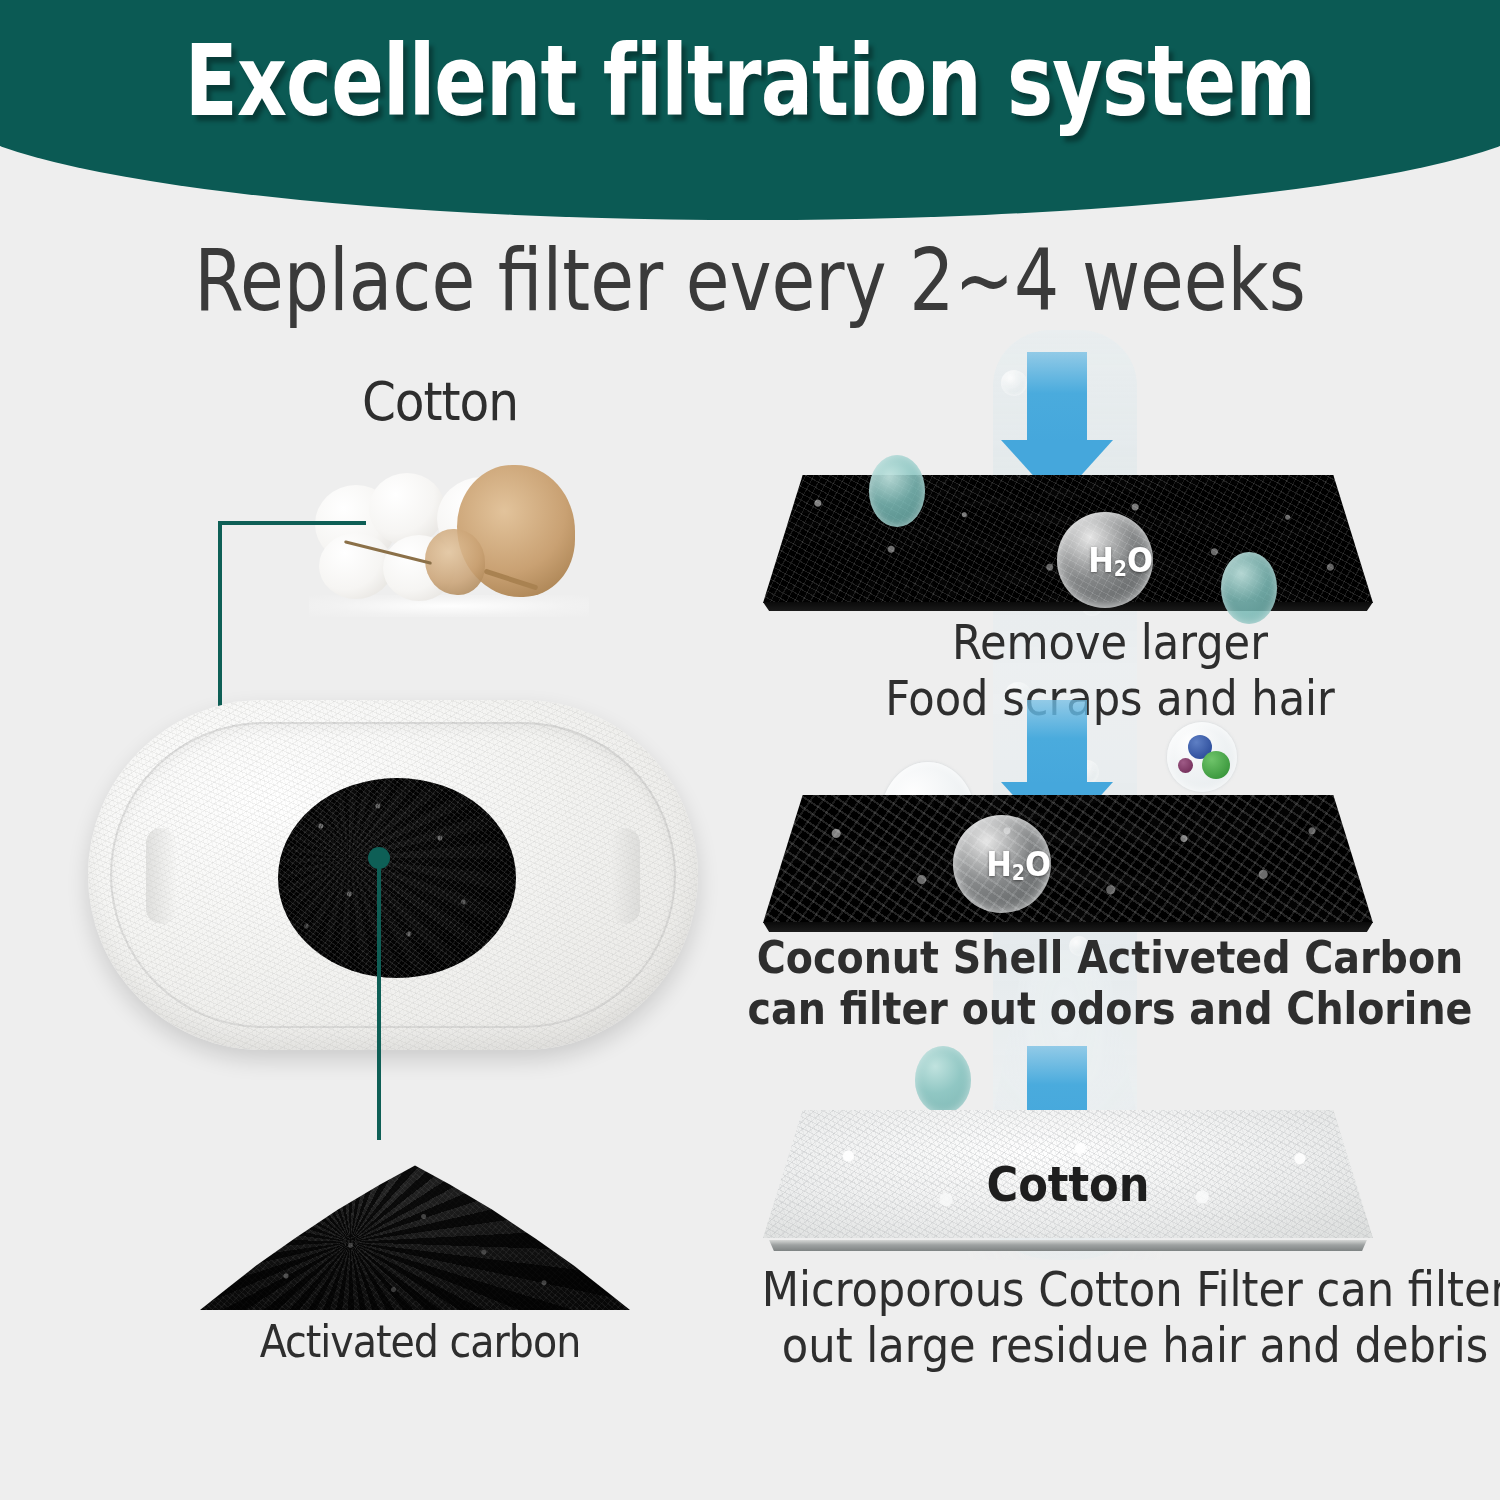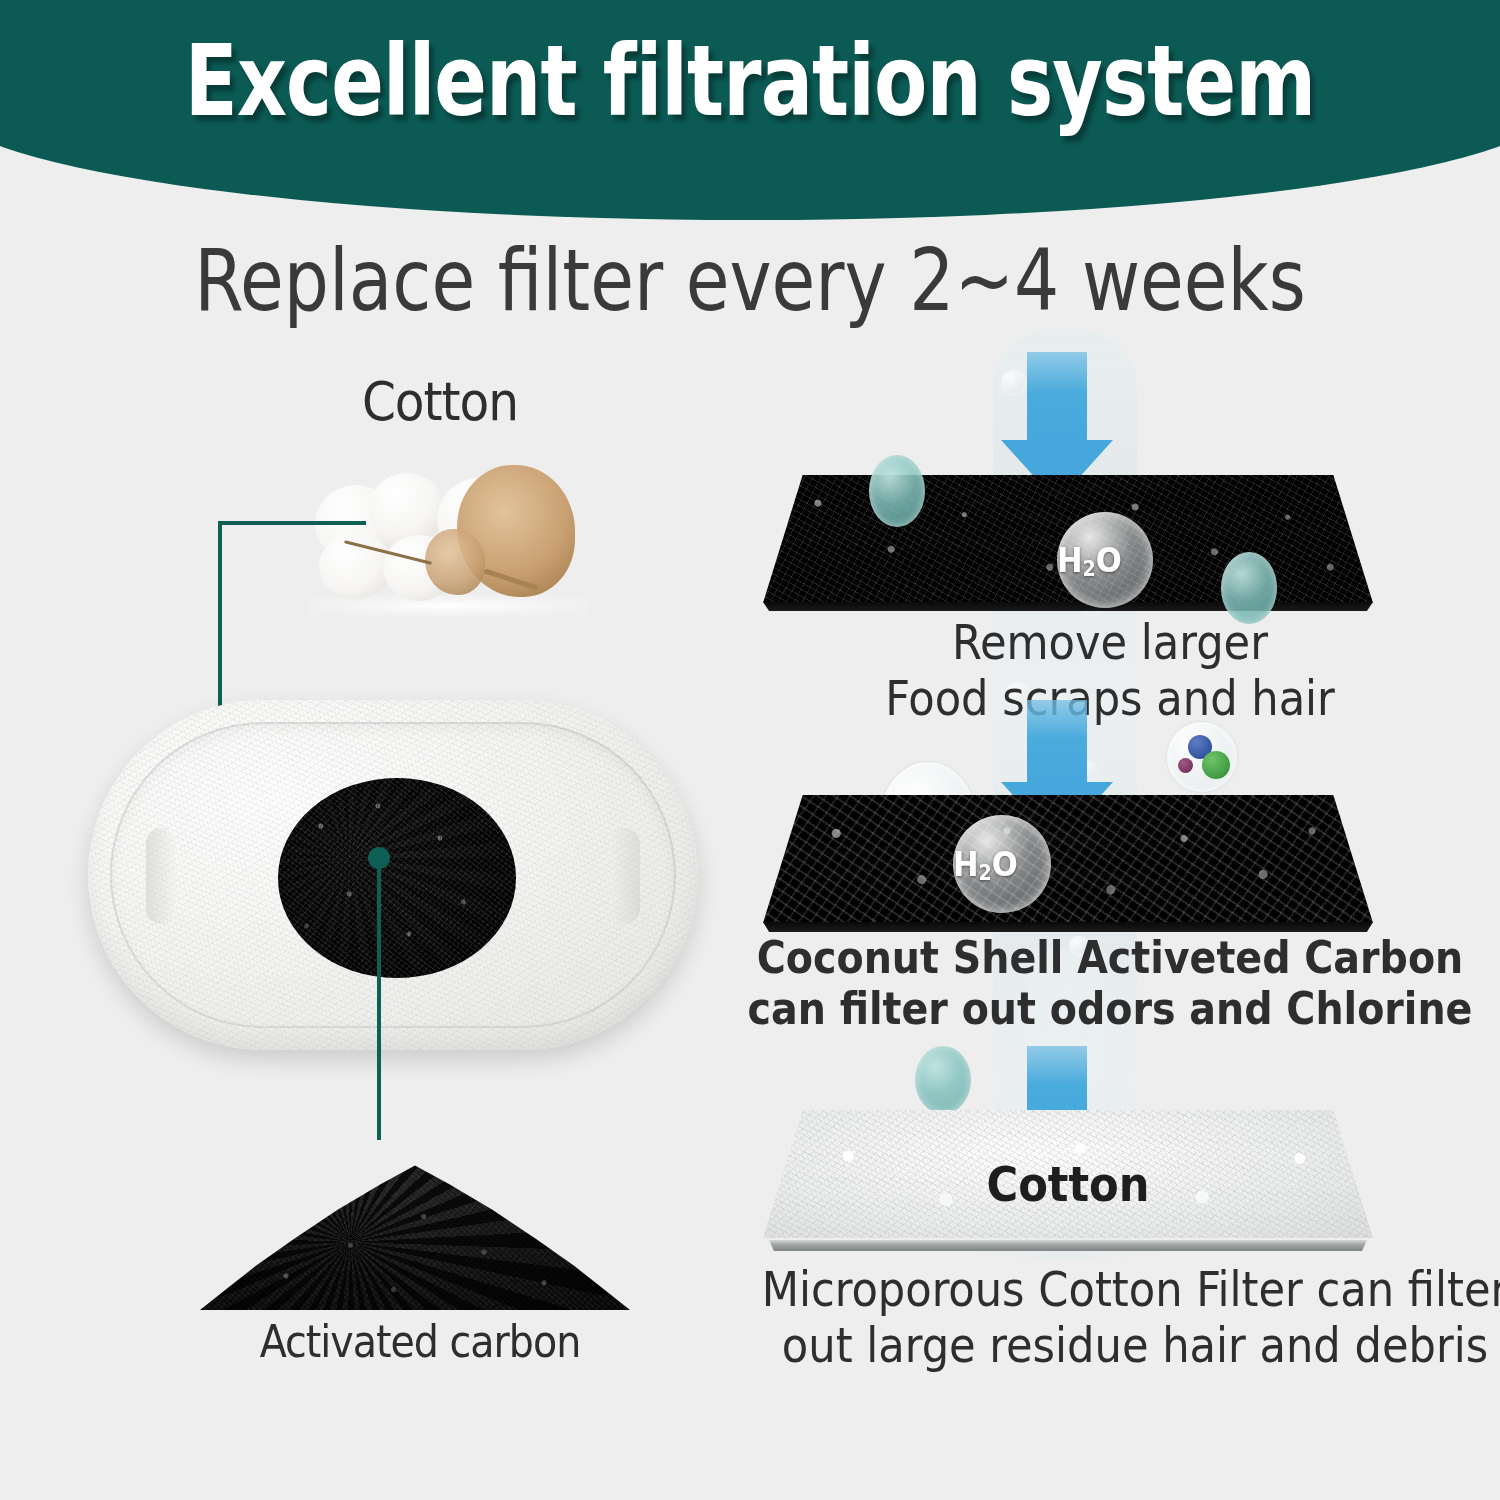--- a/index.html
+++ b/index.html
@@ -296,21 +296,21 @@
     box-shadow: inset 0 0 10px rgba(255,255,255,.55);
   }
   .pbub-clear{
     background:radial-gradient(circle at 34% 28%, rgba(255,255,255,.96) 0%, rgba(240,244,246,.78) 45%, rgba(222,230,234,.6) 100%);
     box-shadow: inset 0 0 10px rgba(255,255,255,.9), 0 0 3px rgba(180,190,195,.5);
   }
   .h2o{
     position:absolute; border-radius:50%;
     background:radial-gradient(circle at 34% 26%, rgba(255,255,255,.9) 0%, rgba(238,242,244,.55) 45%, rgba(216,226,230,.35) 100%);
     box-shadow: inset 0 0 14px rgba(255,255,255,.85);
-    display:flex; align-items:center; justify-content:flex-start;
+    display:flex; align-items:center; justify-content:flex-end;
   }
   .h2o-text{
     font-family:"Liberation Sans Narrow","DejaVu Sans Condensed","Liberation Sans",sans-serif;
     font-weight:bold; color:#ffffff; text-shadow:0 1px 3px rgba(0,0,0,.5);
   }
   .h2o-sub{ font-size:.62em; vertical-align:-.18em; }
 
   #sand-cone{
     position:absolute; left:20%; top:40%; width:62%; height:42%;
     clip-path: polygon(50% 0%, 100% 100%, 0% 100%);

